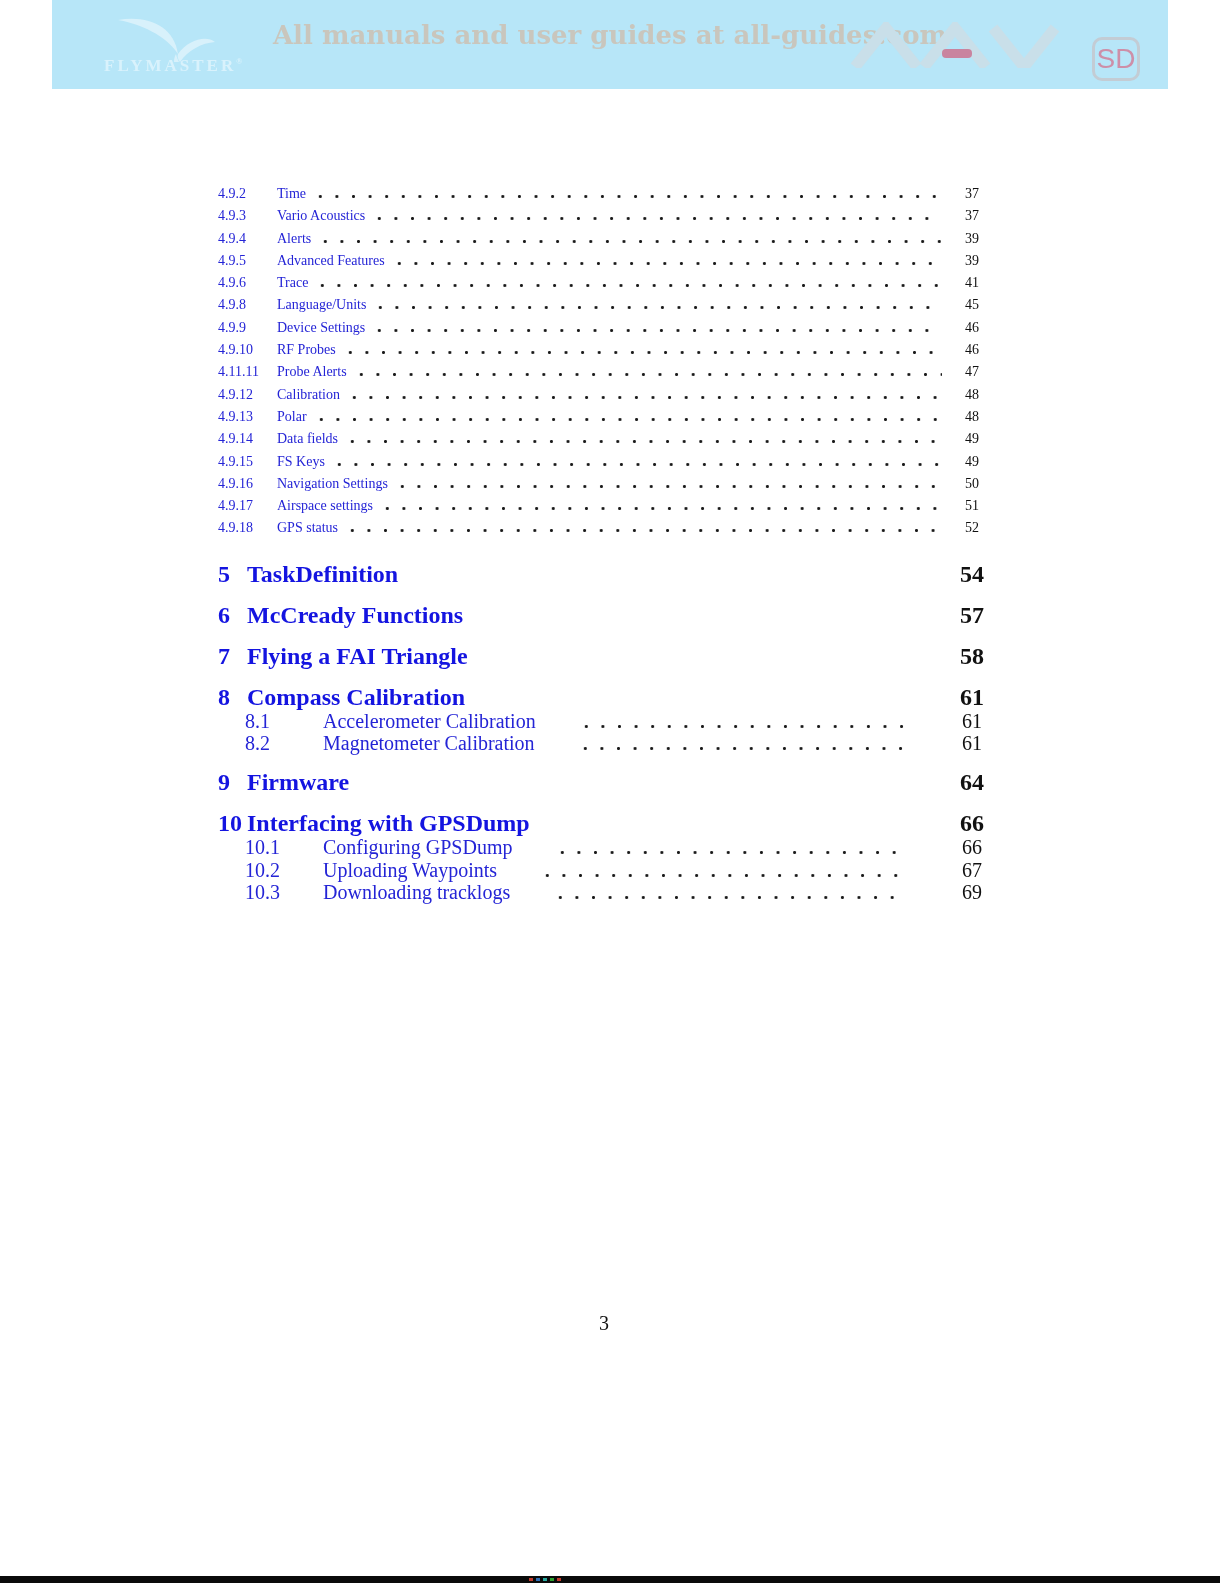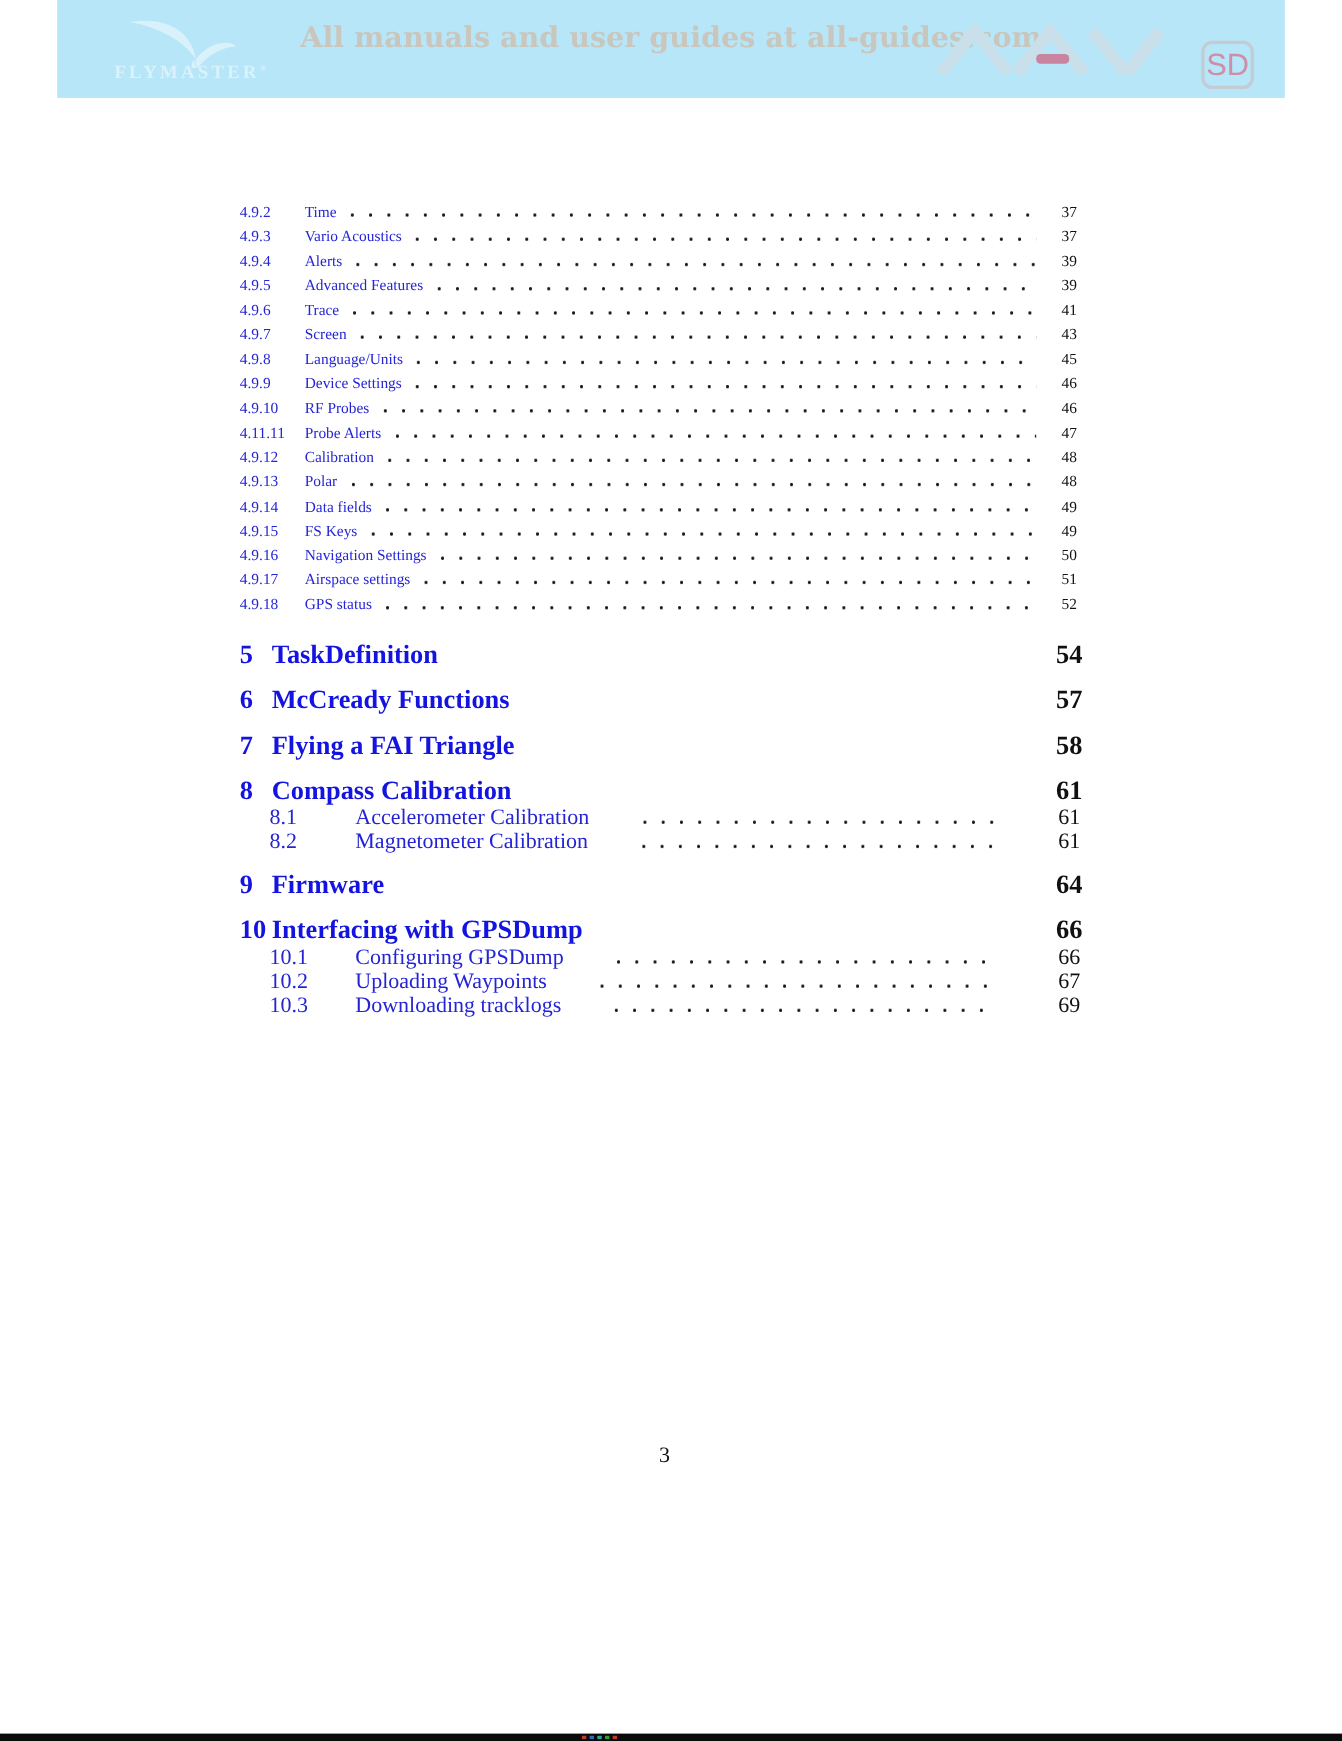--- a/index.html
+++ b/index.html
@@ -109,26 +109,20 @@
         <span class="leader"></span>
         <span class="pg">39</span>
       </div>
       <div class="row">
         <span class="num blue">4.9.6</span>
         <span class="lbl blue">Trace</span>
         <span class="leader"></span>
         <span class="pg">41</span>
       </div>
       <div class="row">
-        <span class="num blue">4.9.7</span>
-        <span class="lbl blue">Screen</span>
-        <span class="leader"></span>
-        <span class="pg">43</span>
-      </div>
-      <div class="row">
         <span class="num blue">4.9.8</span>
         <span class="lbl blue">Language/Units</span>
         <span class="leader"></span>
         <span class="pg">45</span>
       </div>
       <div class="row">
         <span class="num blue">4.9.9</span>
         <span class="lbl blue">Device Settings</span>
         <span class="leader"></span>
         <span class="pg">46</span>

